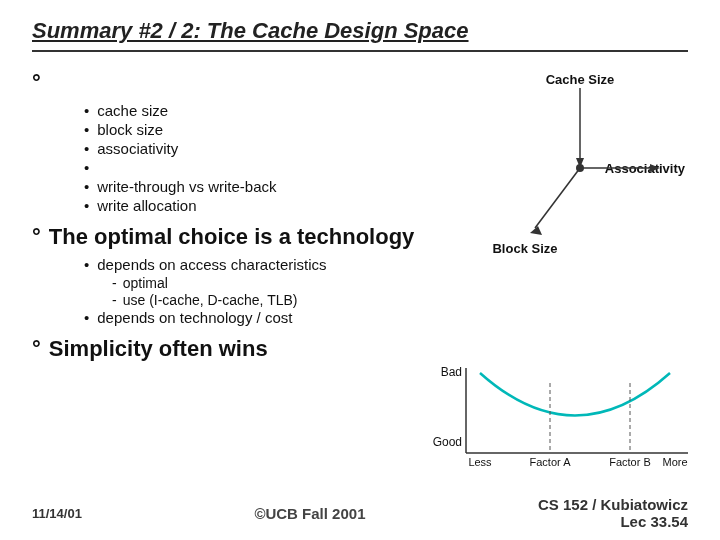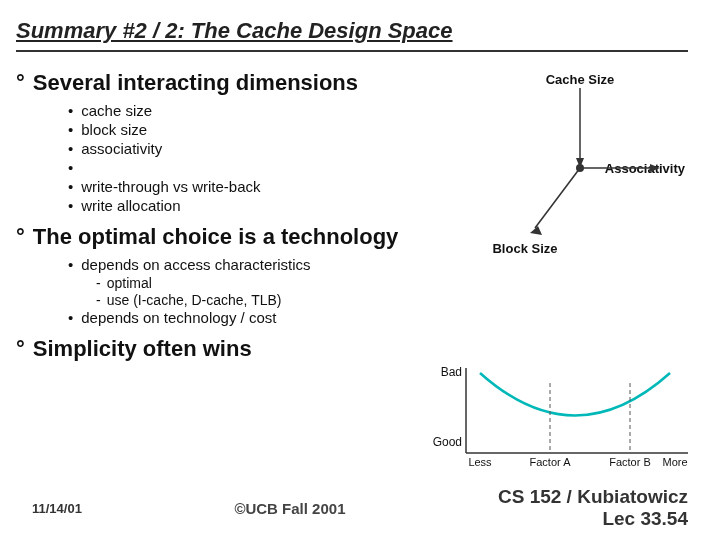--- a/index.html
+++ b/index.html
@@ -8,21 +8,21 @@
       height: 540px;
       background: #fff;
       font-family: Arial, sans-serif;
       overflow: hidden;
       position: relative;
     }
 
     .slide {
       width: 720px;
       height: 540px;
-      padding: 18px 32px 14px 16px;
+      padding: 18px 32px 14px 32px;
       position: relative;
     }
 
     .title-bar {
       border-bottom: 2px solid #333;
       padding-bottom: 6px;
       margin-bottom: 18px;
     }
 
     .title-text {
@@ -126,38 +126,37 @@
       color: #333;
       font-weight: bold;
     }
 
     .footer-center {
       font-size: 15px;
       color: #444;
     }
 
     .footer-right {
-      font-size: 19px;
+      font-size: 15px;
       color: #333;
       text-align: right;
     }
   </style>
 </head>
 <body>
 
 <div class="slide">
 
   <div class="title-bar">
     <span class="title-text">Summary #2 / 2: The Cache Design Space</span>
   </div>
 
   <div class="section">
     <div class="bullet-main">
       <span class="bullet-symbol">°</span>
-      <span>Several interacting dimensions</span>
     </div>
     <div class="sub-bullets">
       <div class="sub-bullet">
           <span class="sub-bullet-dot">•</span>
           <span>cache size</span>
         </div>
       <div class="sub-bullet">
           <span class="sub-bullet-dot">•</span>
           <span>block size</span>
         </div>

